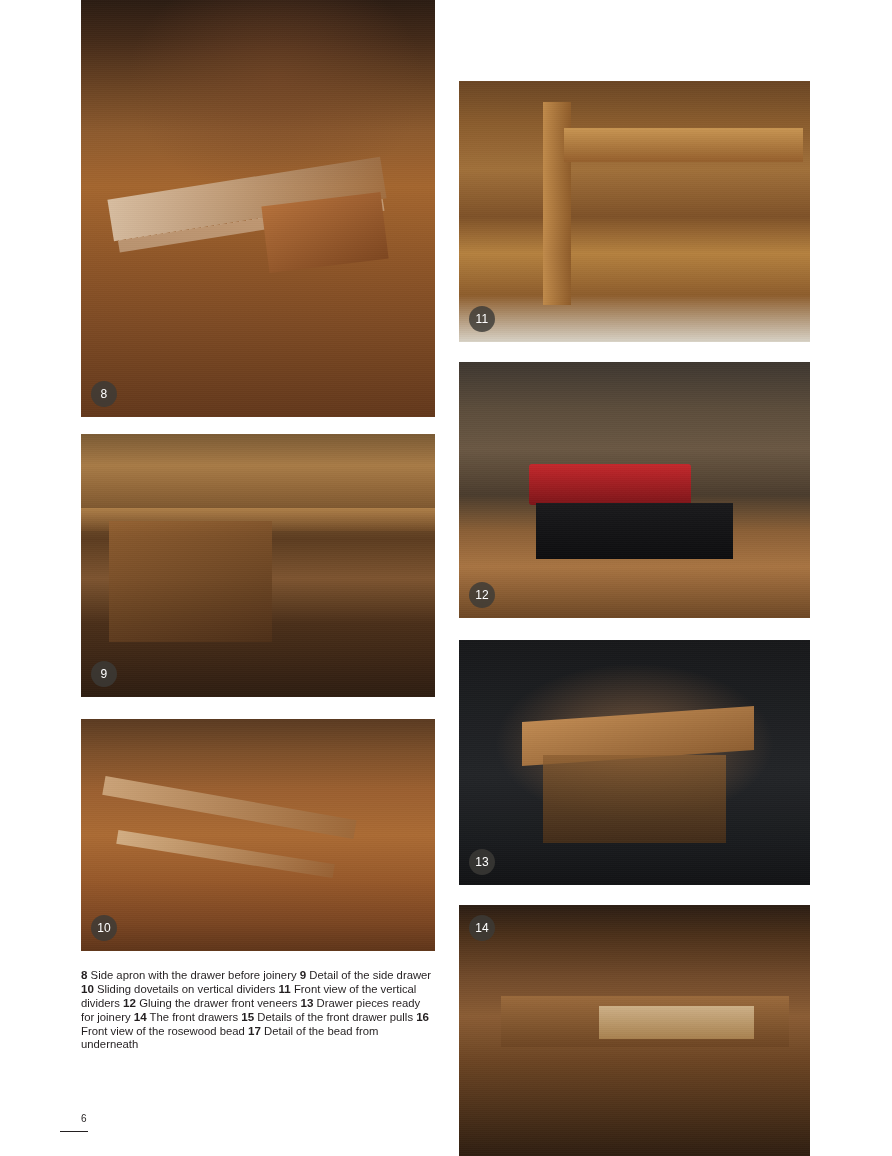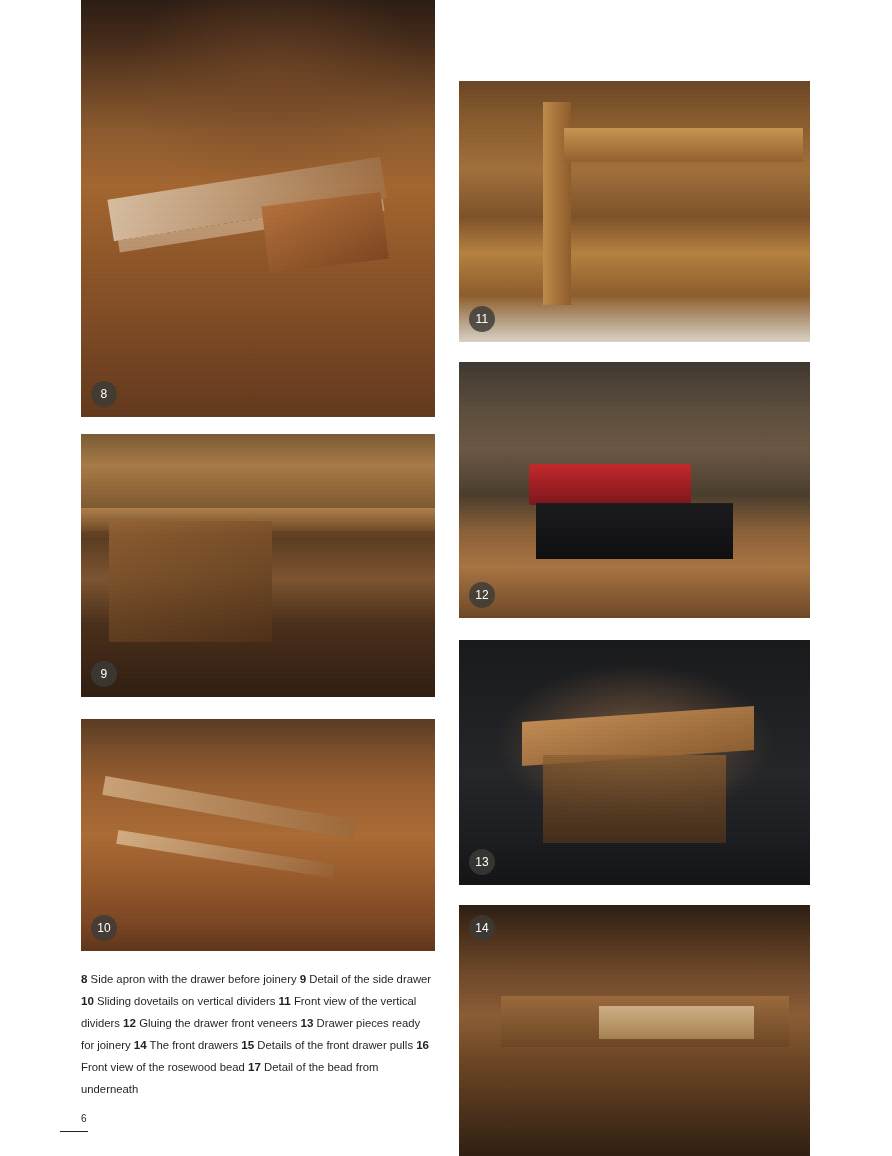--- a/index.html
+++ b/index.html
@@ -52,21 +52,21 @@
   .badge-bl { left: 10px; bottom: 10px; }
   .badge-tl { left: 10px; top: 10px; }
 
   
   .caption-block {
     position: absolute;
     left: 81px;
     top: 968px;
     width: 352px;
     font-size: 11.3px;
-    line-height: 22px;
+    line-height: 13px;
     color: #231f20;
     font-family: "Liberation Sans", sans-serif;
   }
   .caption-block .num {
     font-weight: bold;
     font-size: 11.6px;
   }
 
   .folio {
     position: absolute;

